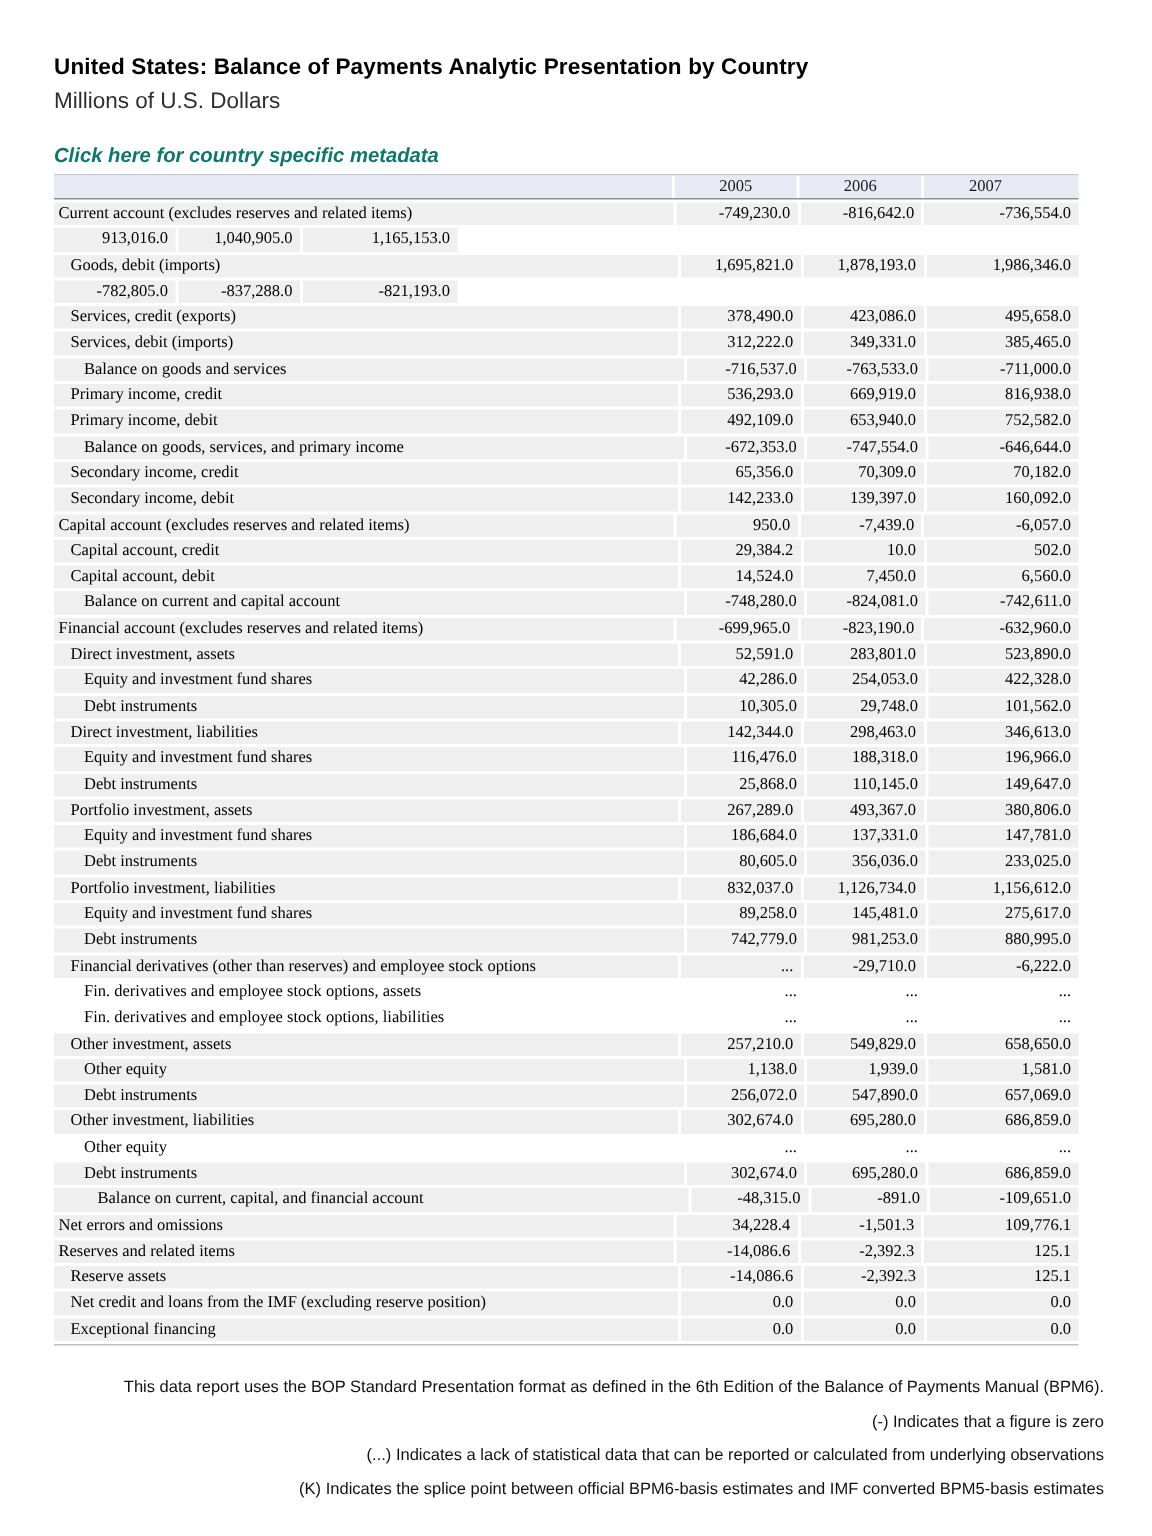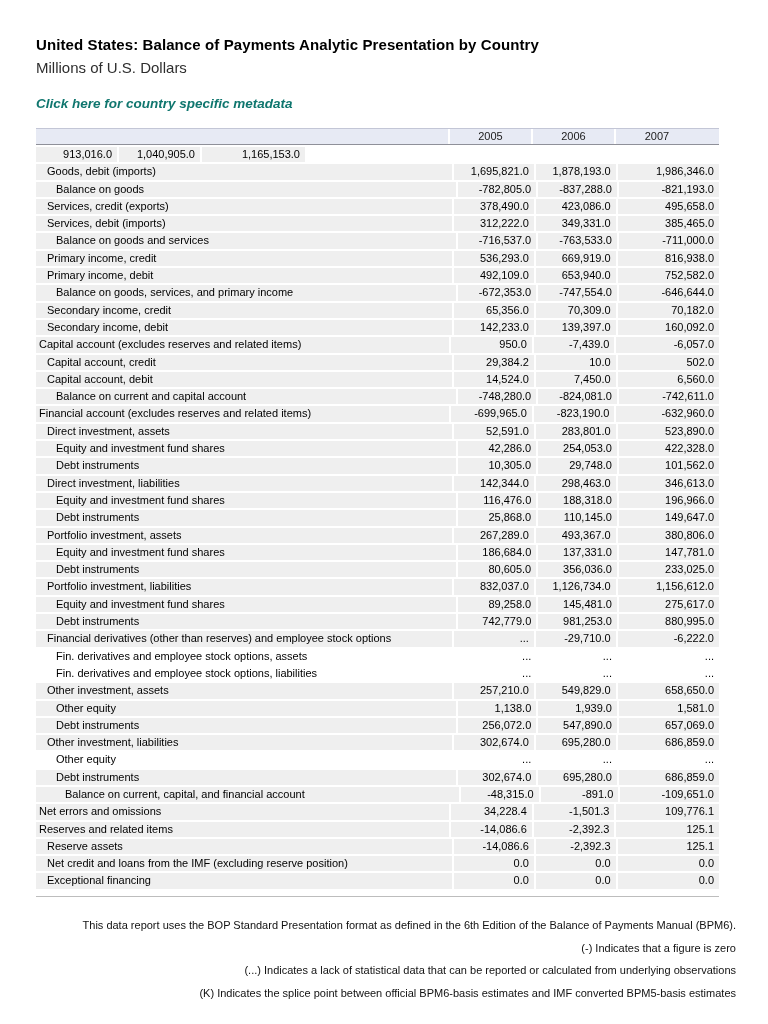--- a/index.html
+++ b/index.html
@@ -19,22 +19,23 @@
   .subtitle{
     position:absolute;left:36px;top:59px;
     font-size:15px;color:#2e2e2e;white-space:nowrap;
   }
   .metadata-link{
     position:absolute;left:36px;top:96px;
     font-size:13.5px;font-weight:bold;font-style:italic;color:#0f766e;
     white-space:nowrap;cursor:pointer;text-decoration:none;
   }
   .bop-table{
-    position:absolute;left:36px;top:128px;width:683px;
+    position:absolute;left:36px;top:116px;width:683px;
     font-size:11px;
+    font-family:Liberation Serif, serif;
   }
   .trow{display:flex;height:15.3px;line-height:15.4px;margin-bottom:2px;}
   .trow .tcell{background:var(--row-bg,#efefef);}
   .trow.blank .tcell{background:var(--blank-row-bg,#ffffff);}
   .thead{height:15px;line-height:15px;
     border-top:1px solid #c3c6d6;
     border-bottom:1px solid #8f9099;}
   .thead .hcell{background:var(--header-bg,#e7eaf4);text-align:center;color:#1a1a1a;}
   .c-label{width:412px;margin-right:2px;white-space:nowrap;overflow:hidden;}
   .c-v1{width:81px;margin-right:2px;}
@@ -61,32 +62,37 @@
   <div class="subtitle">Millions of U.S. Dollars</div>
   <a class="metadata-link">Click here for country specific metadata</a>
   <div class="bop-table">
       <div class="trow thead">
         <div class="hcell c-label"></div>
         <div class="hcell c-v1">2005</div>
         <div class="hcell c-v2">2006</div>
         <div class="hcell c-v3">2007</div>
       </div>
       <div class="trow">
+        <div class="tcell c-label ind0">Current account (excludes reserves and related items)</div>
+        <div class="tcell c-v1 num">-749,230.0</div>
+        <div class="tcell c-v2 num">-816,642.0</div>
+        <div class="tcell c-v3 num">-736,554.0</div>
+      </div>
+      <div class="trow">
         <div class="tcell c-v1 num">913,016.0</div>
         <div class="tcell c-v2 num">1,040,905.0</div>
         <div class="tcell c-v3 num">1,165,153.0</div>
       </div>
       <div class="trow">
         <div class="tcell c-label ind1">Goods, debit (imports)</div>
         <div class="tcell c-v1 num">1,695,821.0</div>
         <div class="tcell c-v2 num">1,878,193.0</div>
         <div class="tcell c-v3 num">1,986,346.0</div>
       </div>
       <div class="trow">
-        <div class="tcell c-label ind2">Balance on goods</div>
         <div class="tcell c-v1 num">-782,805.0</div>
         <div class="tcell c-v2 num">-837,288.0</div>
         <div class="tcell c-v3 num">-821,193.0</div>
       </div>
       <div class="trow">
         <div class="tcell c-label ind1">Services, credit (exports)</div>
         <div class="tcell c-v1 num">378,490.0</div>
         <div class="tcell c-v2 num">423,086.0</div>
         <div class="tcell c-v3 num">495,658.0</div>
       </div>

